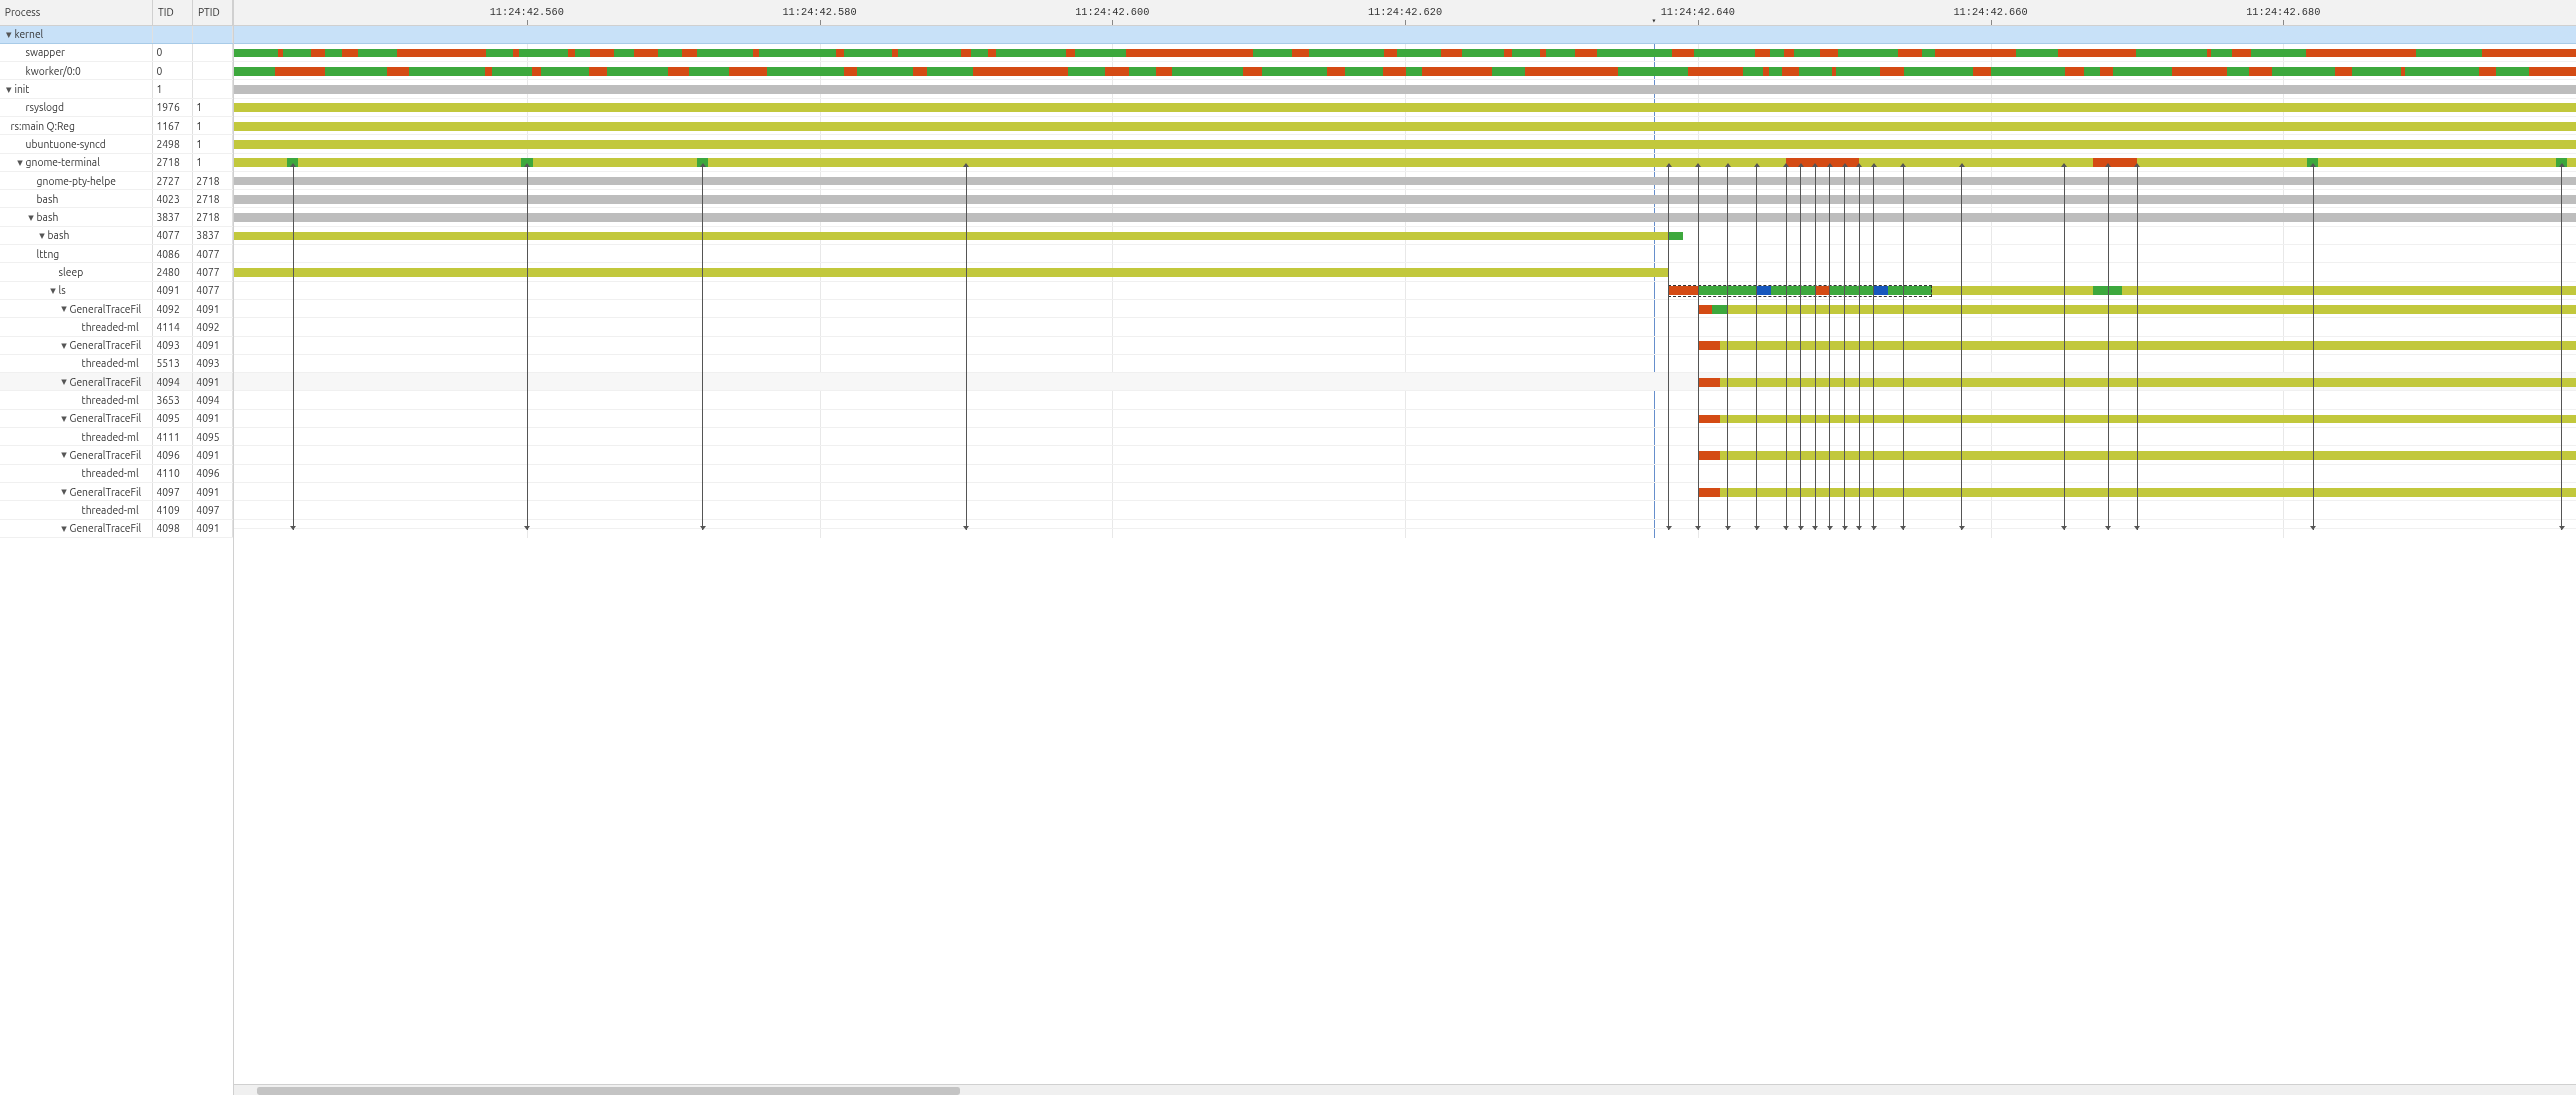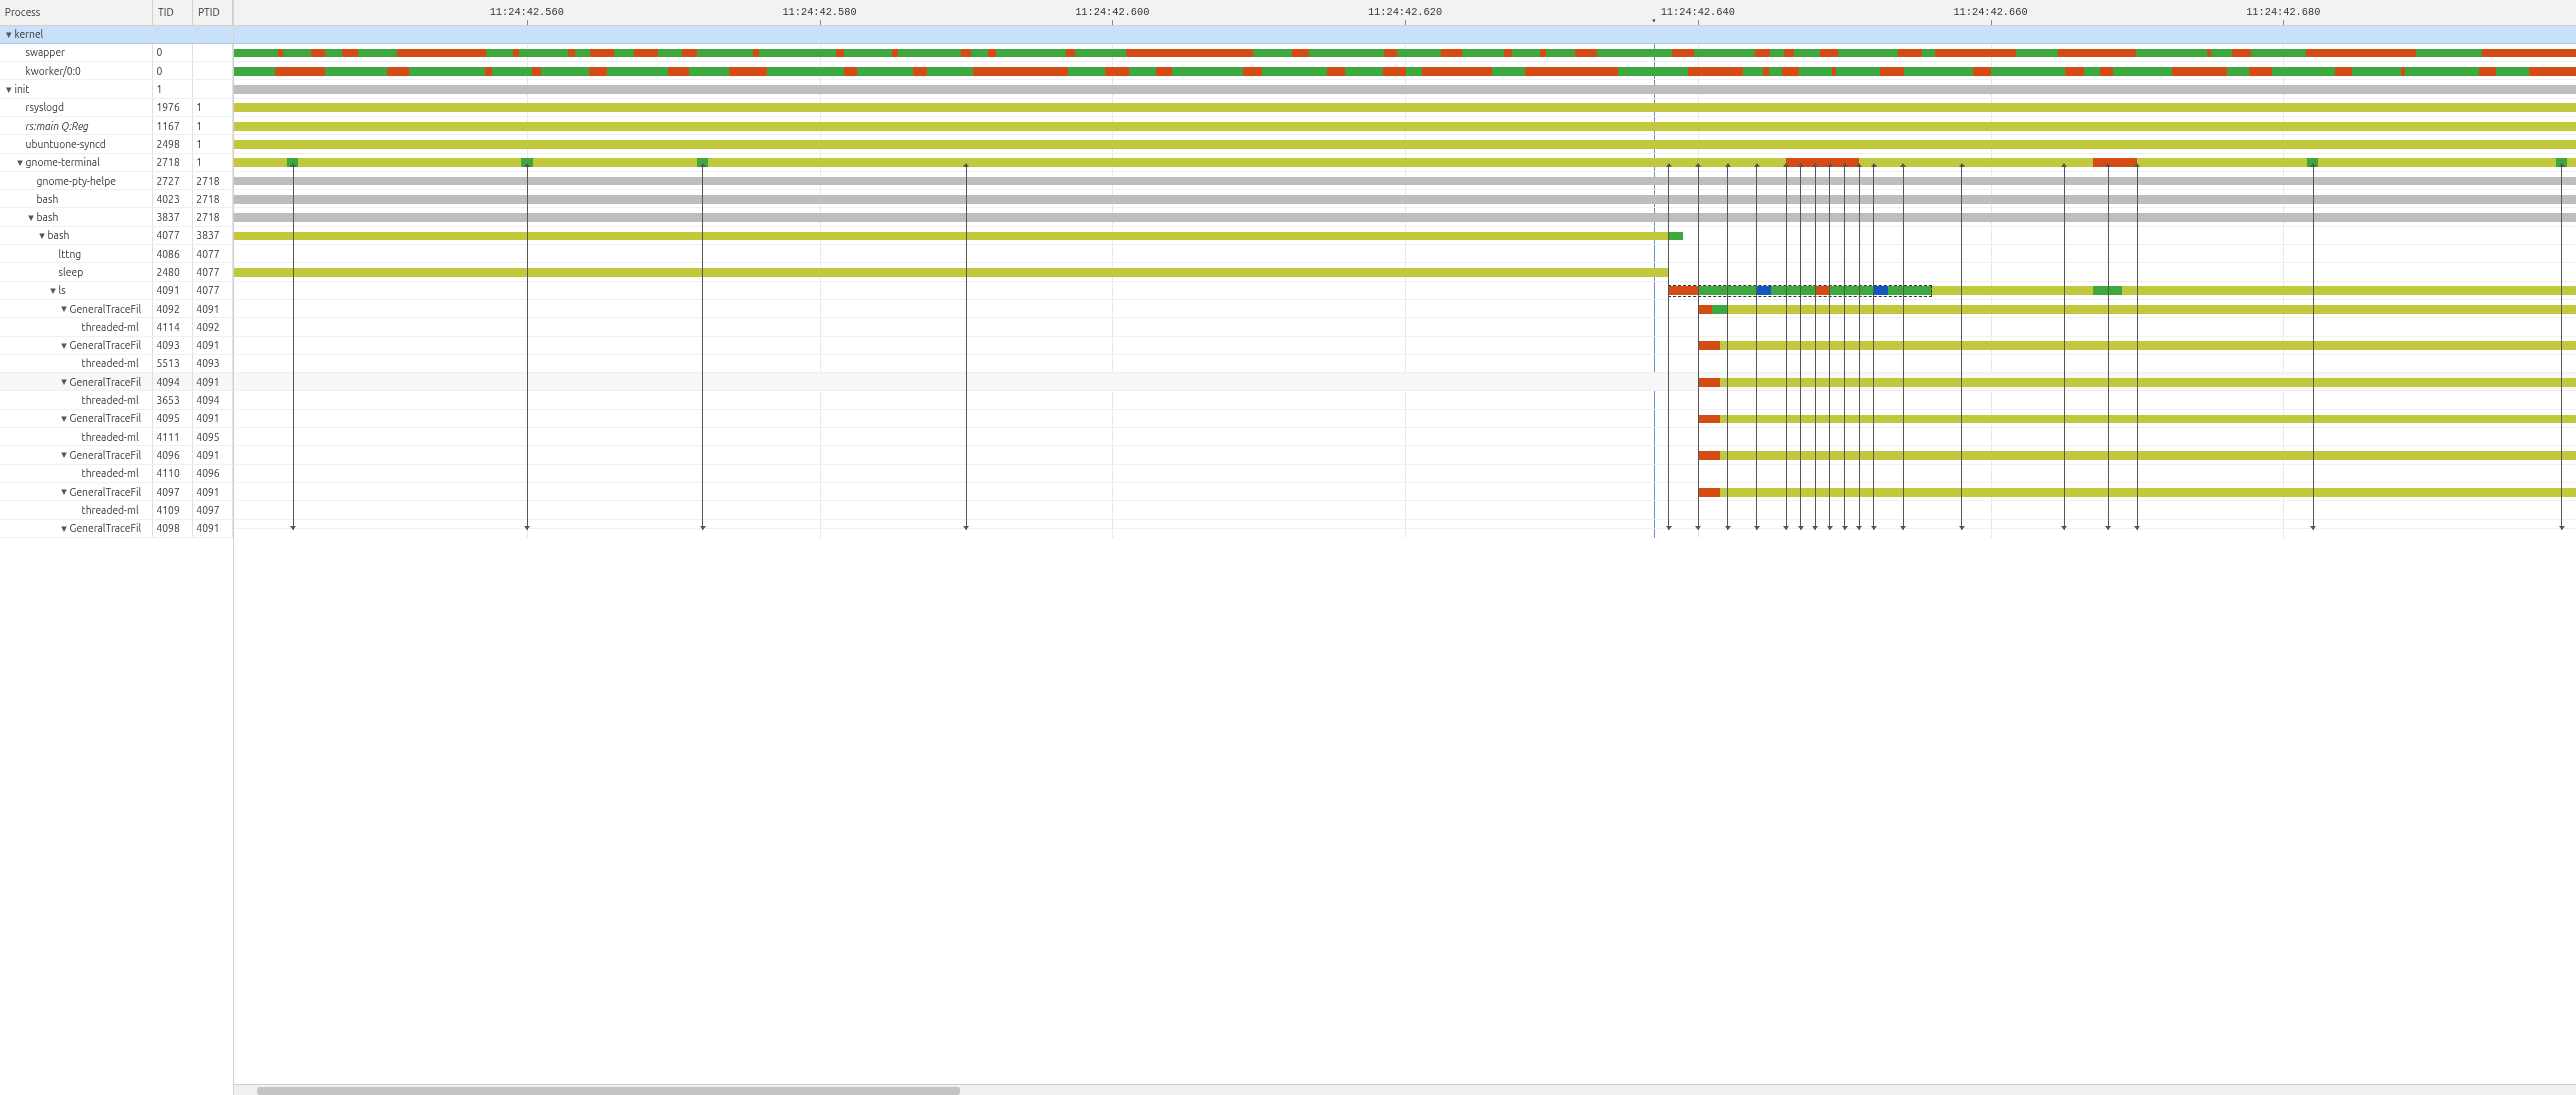--- a/index.html
+++ b/index.html
@@ -117,21 +117,21 @@
             <div class="proc-inner" style="padding-left: 16px;">
               <span class="disclosure"></span>
               <span class="name">rsyslogd</span>
             </div>
           </div>
           <div class="cell tid">1976</div>
           <div class="cell ptid">1</div>
         </div>
         <div class="row">
           <div class="cell proc">
-            <div class="proc-inner" style="padding-left: 16px; font-style: italic;">
+            <div class="proc-inner" style="padding-left: 1px;">
               <span class="disclosure"></span>
               <span class="name">rs:main Q:Reg</span>
             </div>
           </div>
           <div class="cell tid">1167</div>
           <div class="cell ptid">1</div>
         </div>
         <div class="row">
           <div class="cell proc">
             <div class="proc-inner" style="padding-left: 16px;">
@@ -187,21 +187,21 @@
             <div class="proc-inner" style="padding-left: 38px;">
               <span class="disclosure">▼</span>
               <span class="name">bash</span>
             </div>
           </div>
           <div class="cell tid">4077</div>
           <div class="cell ptid">3837</div>
         </div>
         <div class="row">
           <div class="cell proc">
-            <div class="proc-inner" style="padding-left: 49px; text-align: right;">
+            <div class="proc-inner" style="padding-left: 27px; text-align: right;">
               <span class="disclosure"></span>
               <span class="name">lttng</span>
             </div>
           </div>
           <div class="cell tid">4086</div>
           <div class="cell ptid">4077</div>
         </div>
         <div class="row">
           <div class="cell proc">
             <div class="proc-inner" style="padding-left: 49px;">

